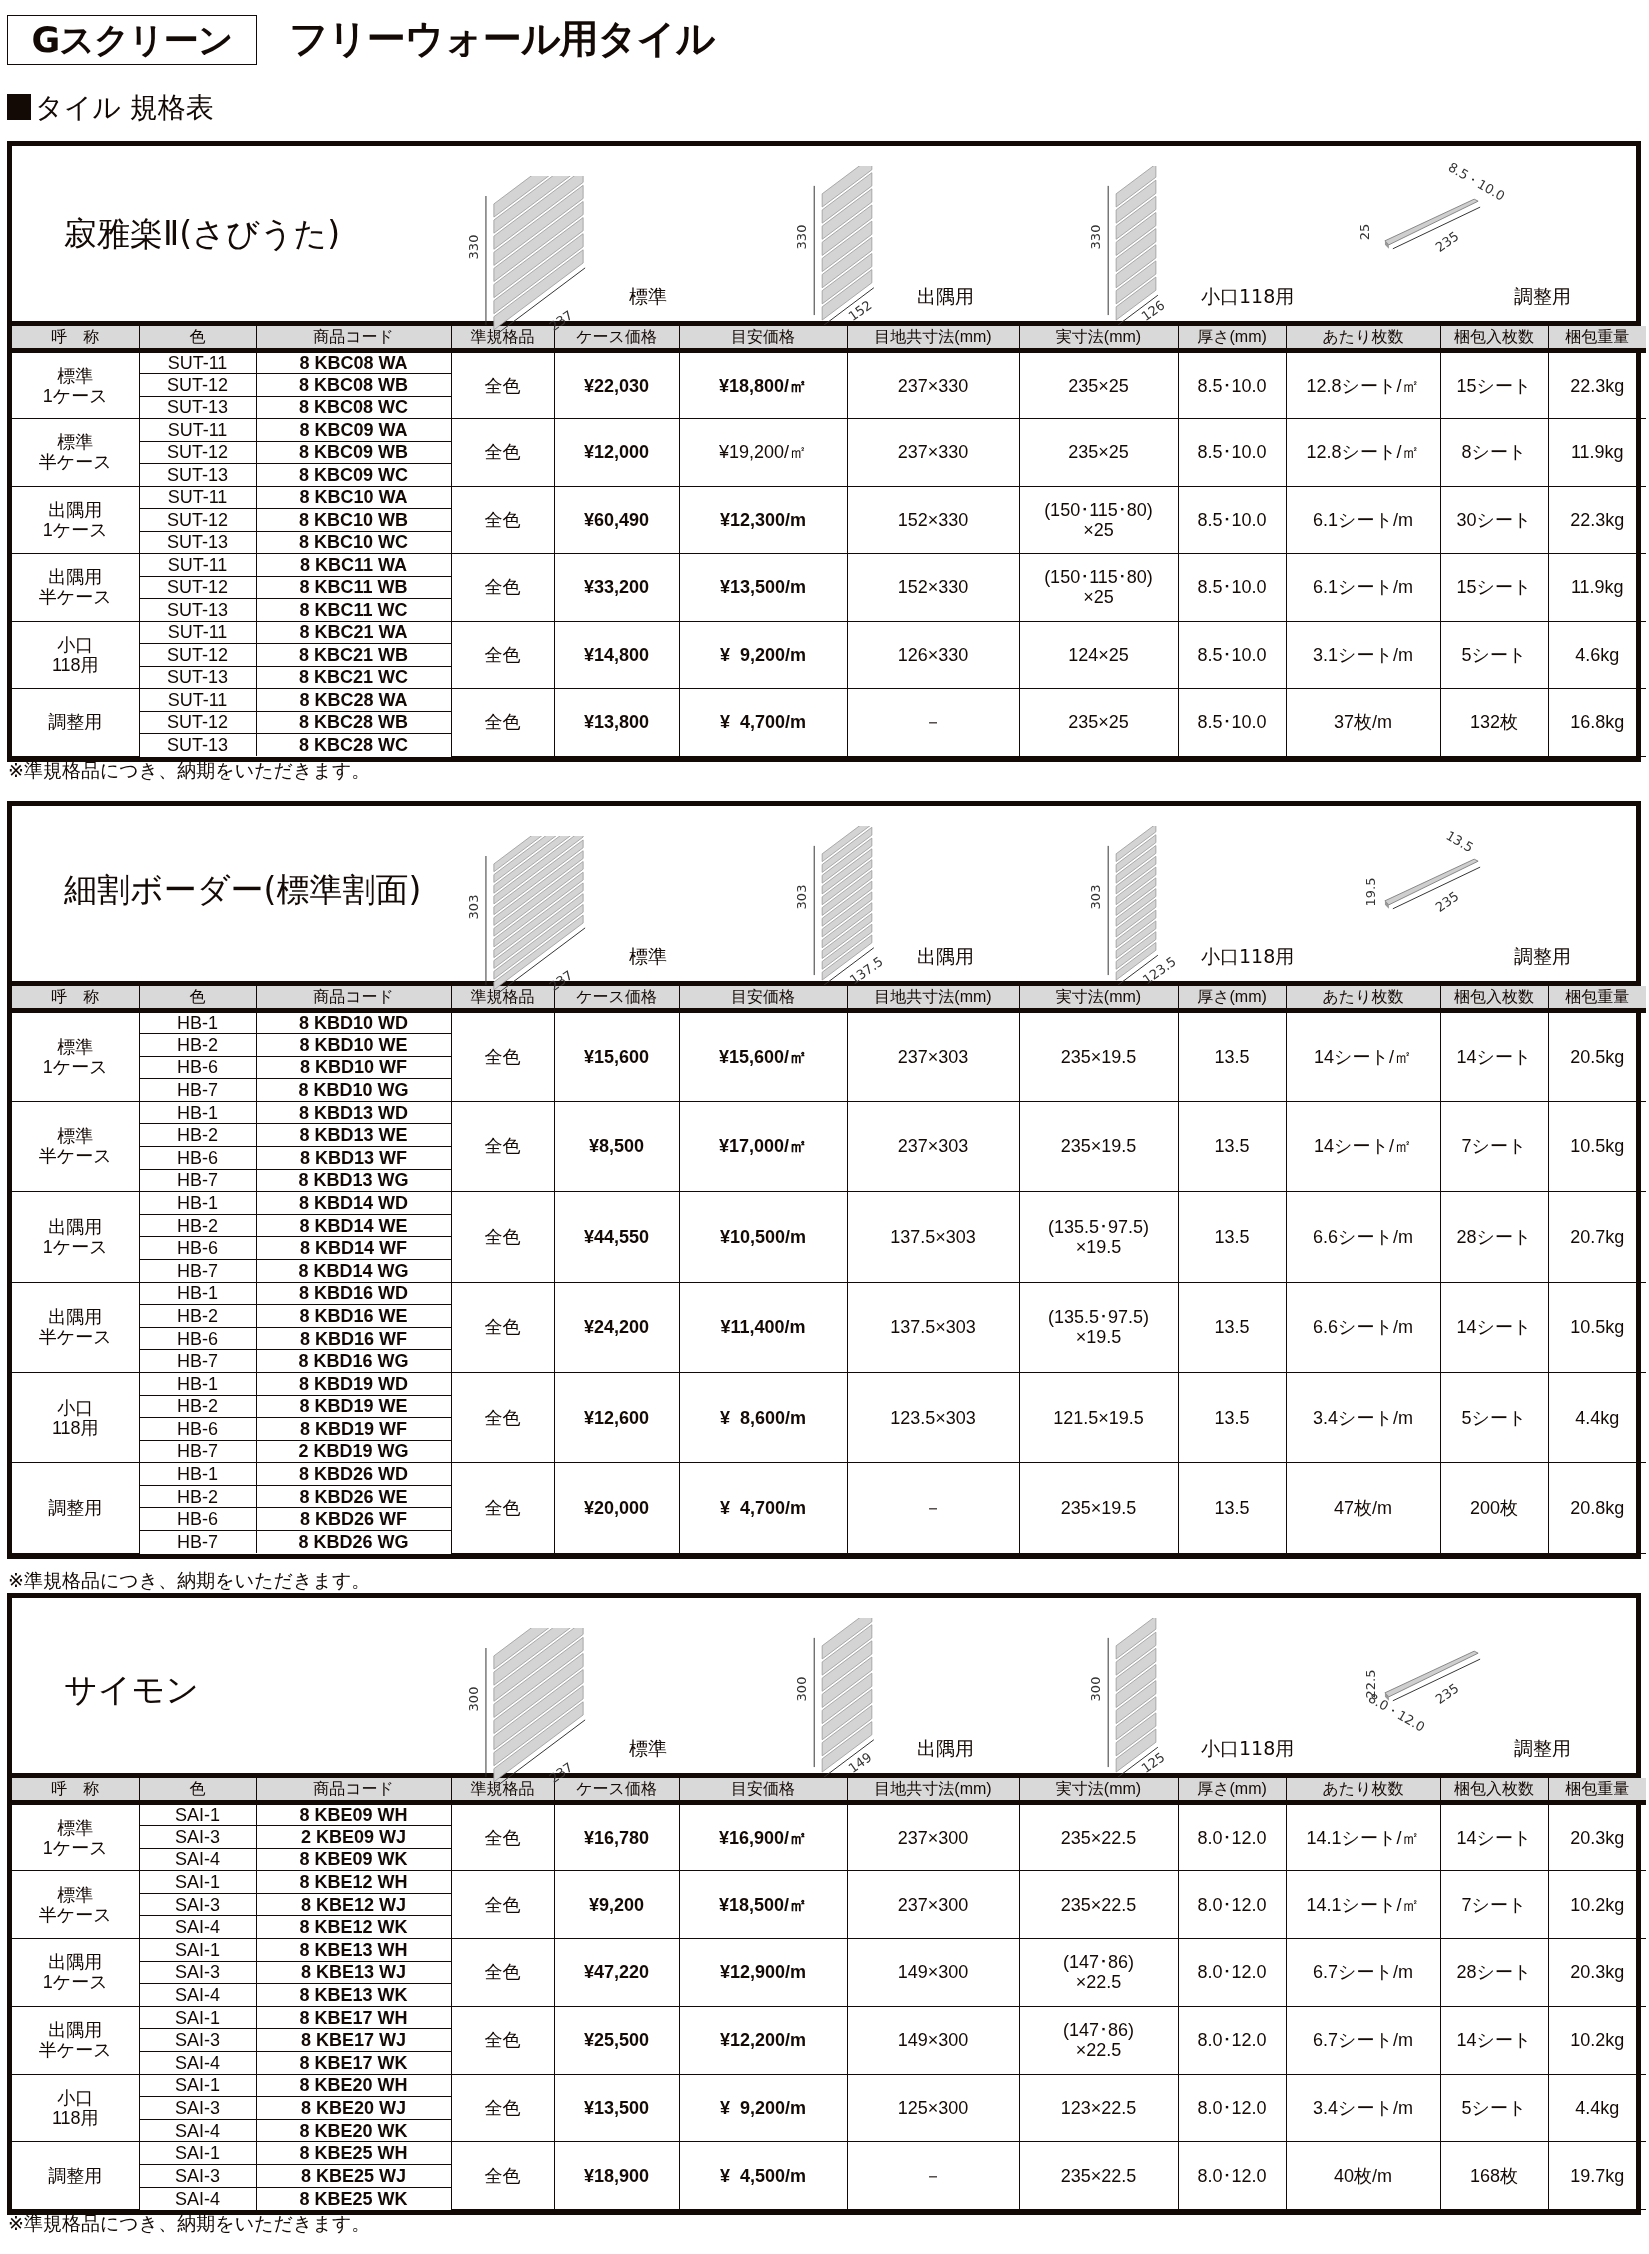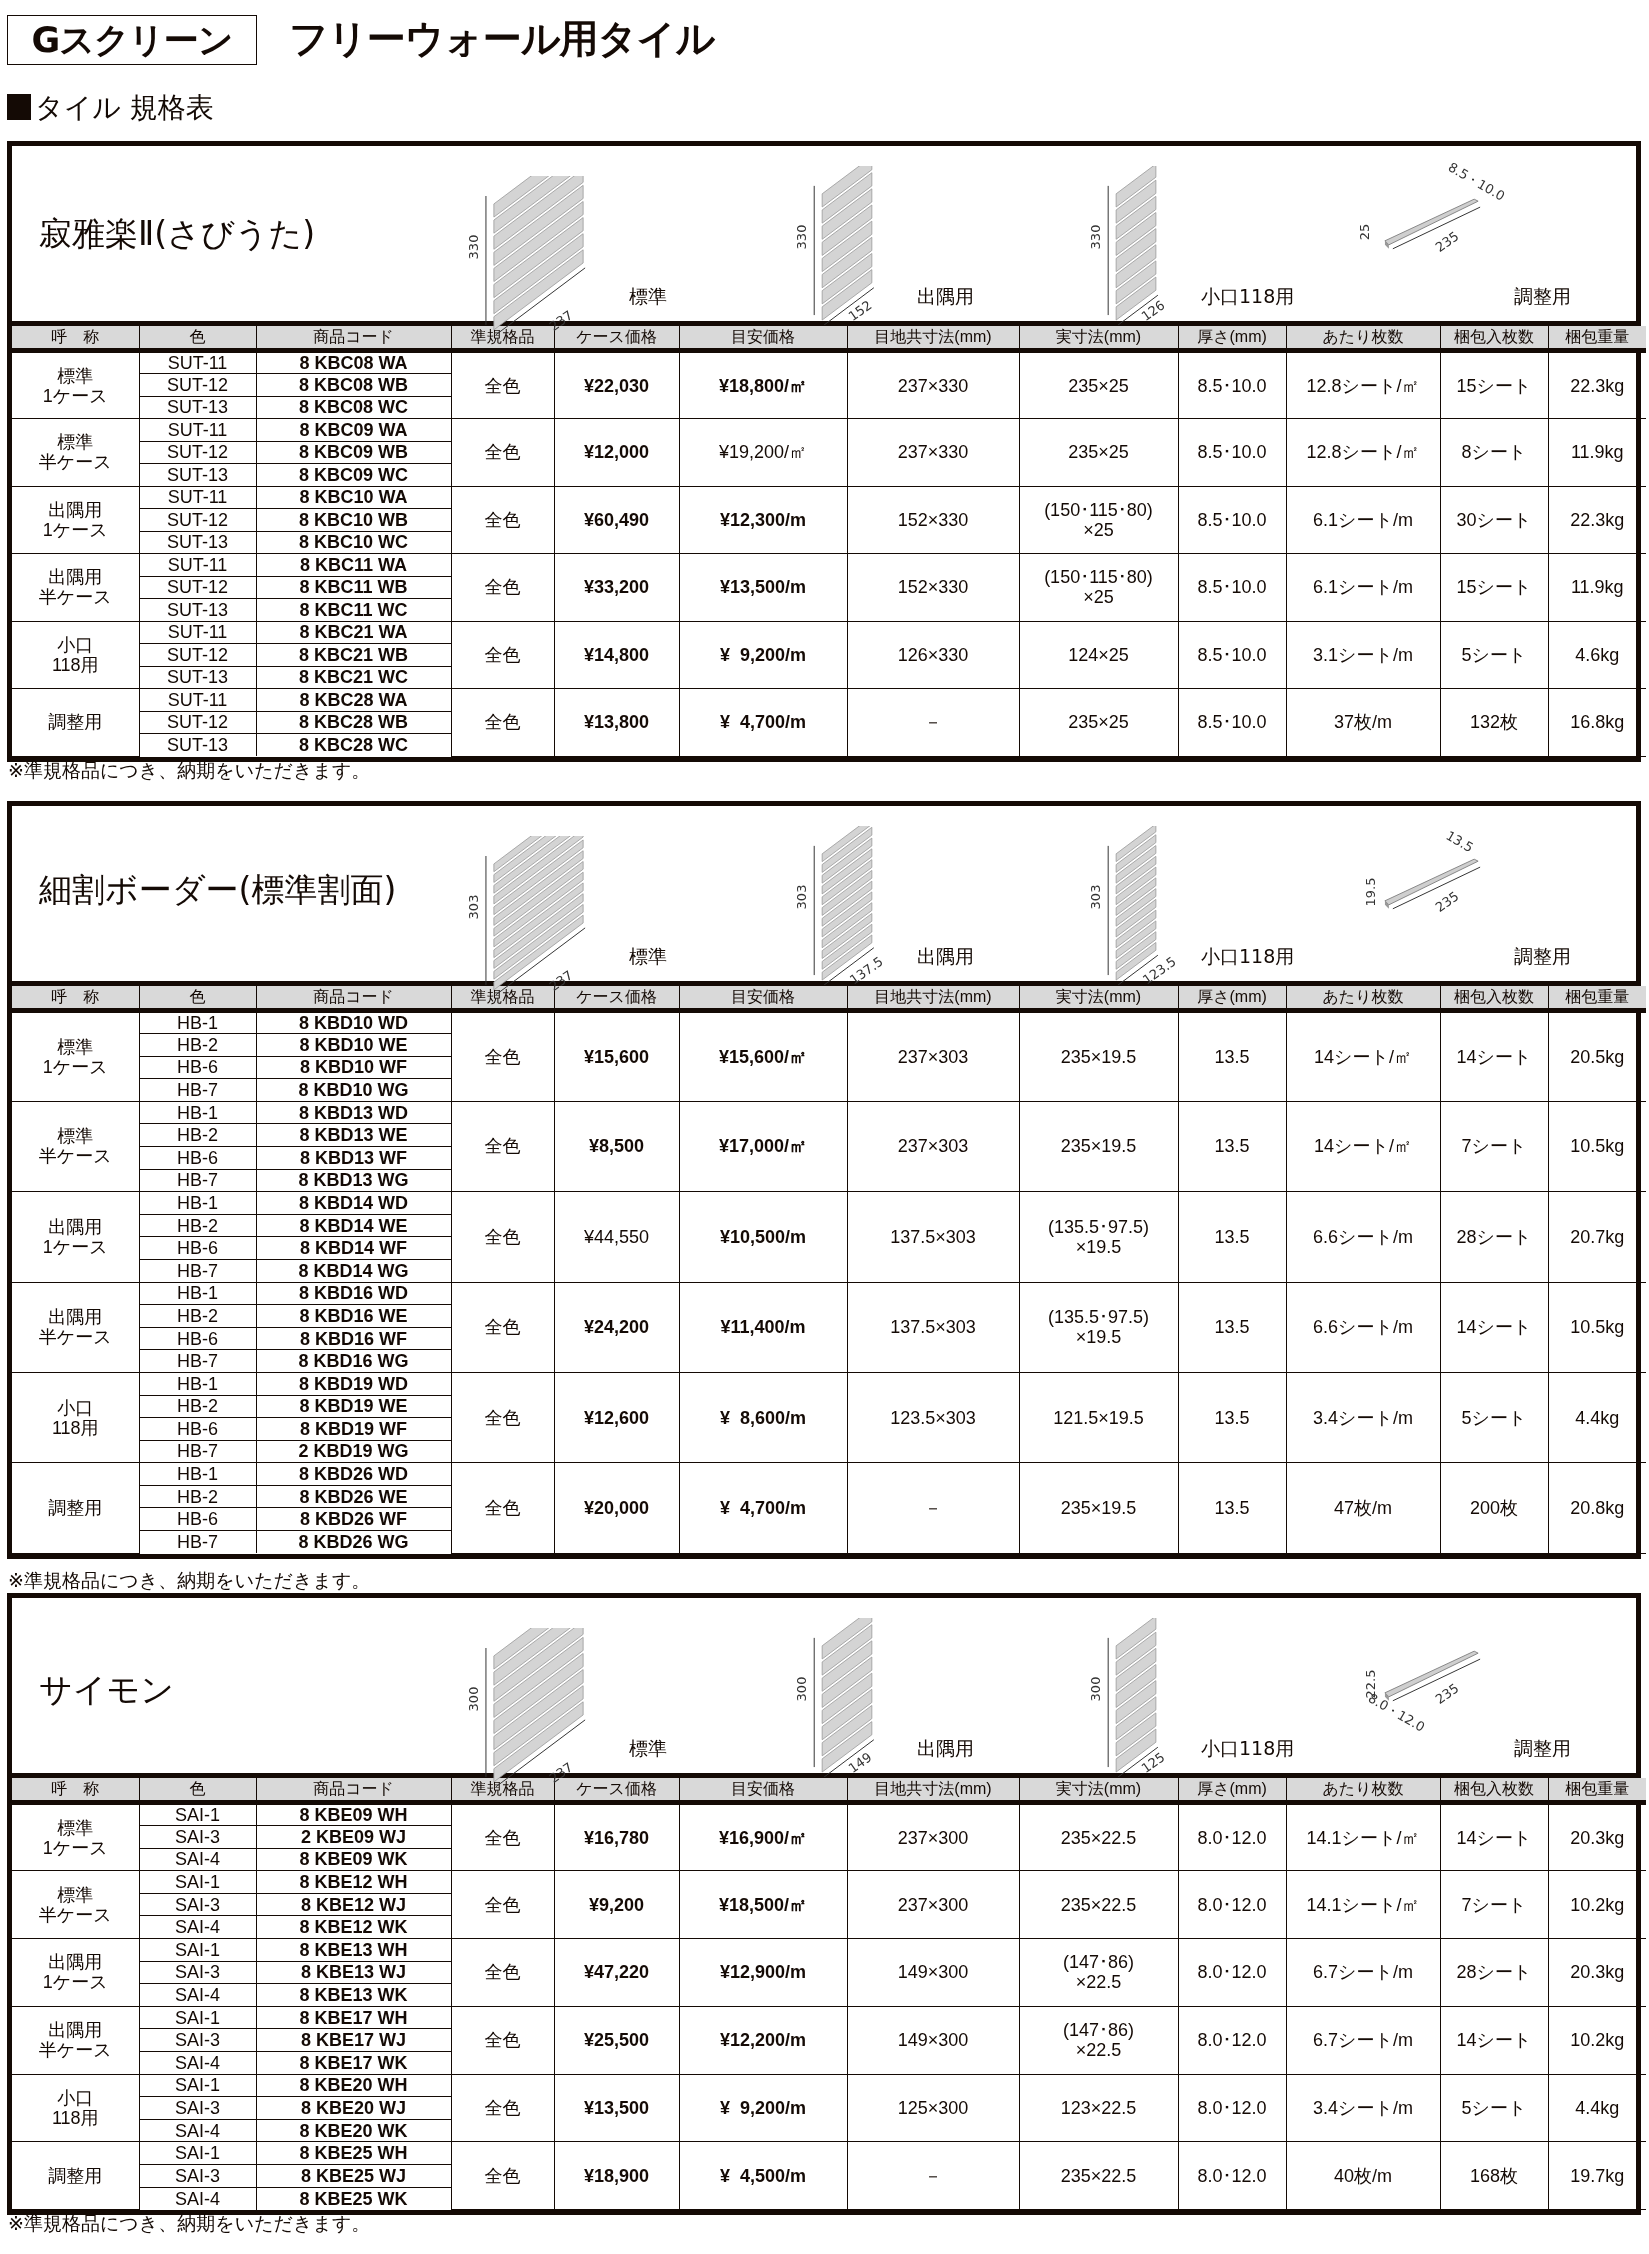--- a/index.html
+++ b/index.html
@@ -3,21 +3,21 @@
 <meta charset="utf-8">
 <style>
   html,body{margin:0;padding:0;background:#fff;}
   body{width:1650px;height:2255px;position:relative;font-family:"DejaVu Sans","Liberation Sans",sans-serif;color:#140a05;overflow:hidden;}
   .brand{position:absolute;left:7px;top:15px;width:250px;height:50px;border:1.5px solid #140a05;box-sizing:border-box;font-weight:bold;font-size:35px;line-height:48px;text-align:center;letter-spacing:-1px;}
   .main-title{position:absolute;left:289px;top:14px;font-weight:bold;font-size:39px;line-height:50px;letter-spacing:-1px;}
   .subhead{position:absolute;left:7px;top:88px;font-size:28px;line-height:40px;}
   .subhead .sq{display:inline-block;width:24px;height:26px;background:#140a05;vertical-align:-3px;margin-right:4px;}
   .section{position:absolute;left:7px;width:1634px;border:5px solid #140a05;box-sizing:border-box;background:#fff;}
   .sec-head{position:relative;height:175px;border-bottom:5px solid #140a05;}
-  .sec-title{position:absolute;left:27px;font-size:33px;line-height:40px;}
+  .sec-title{position:absolute;left:52px;font-size:33px;line-height:40px;}
   .fig{position:absolute;}
   .fig-label{position:absolute;font-size:19px;line-height:22px;white-space:nowrap;}
   table.spec{border-collapse:collapse;width:100%;table-layout:fixed;font-family:"Liberation Sans","DejaVu Sans",sans-serif;}
   table.spec th{background:#d9d9d9;font-weight:normal;font-size:16px;height:22px;padding:0;border-left:1.5px solid #140a05;border-bottom:5px solid #140a05;white-space:nowrap;}
   table.spec th:first-child{border-left:none;}
   table.spec td{border:1.5px solid #140a05;text-align:center;font-size:18px;padding:0;line-height:20px;}
   table.spec tr td:first-child{border-left:none;}
   table.spec tr td:last-child{border-right:none;}
   table.spec tr:last-child td{border-bottom:none;}
   td.name{font-size:17px;line-height:22px;}
@@ -472,21 +472,21 @@
             <td class="code">8 KBD13 WG</td>
           </tr>
           <tr style="height: 22.6px;">
             <td class="name" rowspan="4">
               <div>出隅用</div>
               <div>1ケース</div>
             </td>
             <td class="color">HB-1</td>
             <td class="code">8 KBD14 WD</td>
             <td rowspan="4">全色</td>
-            <td rowspan="4" style="font-weight: normal; white-space: pre;">¥44,550</td>
+            <td rowspan="4" style="font-weight: bold; white-space: pre;">¥44,550</td>
             <td rowspan="4" style="font-weight: bold; white-space: pre;">¥10,500/m</td>
             <td rowspan="4">137.5×303</td>
             <td rowspan="4">
               <div>(135.5･97.5)</div>
               <div>×19.5</div>
             </td>
             <td rowspan="4">13.5</td>
             <td rowspan="4">6.6シート/m</td>
             <td rowspan="4">28シート</td>
             <td rowspan="4">20.7kg</td>

